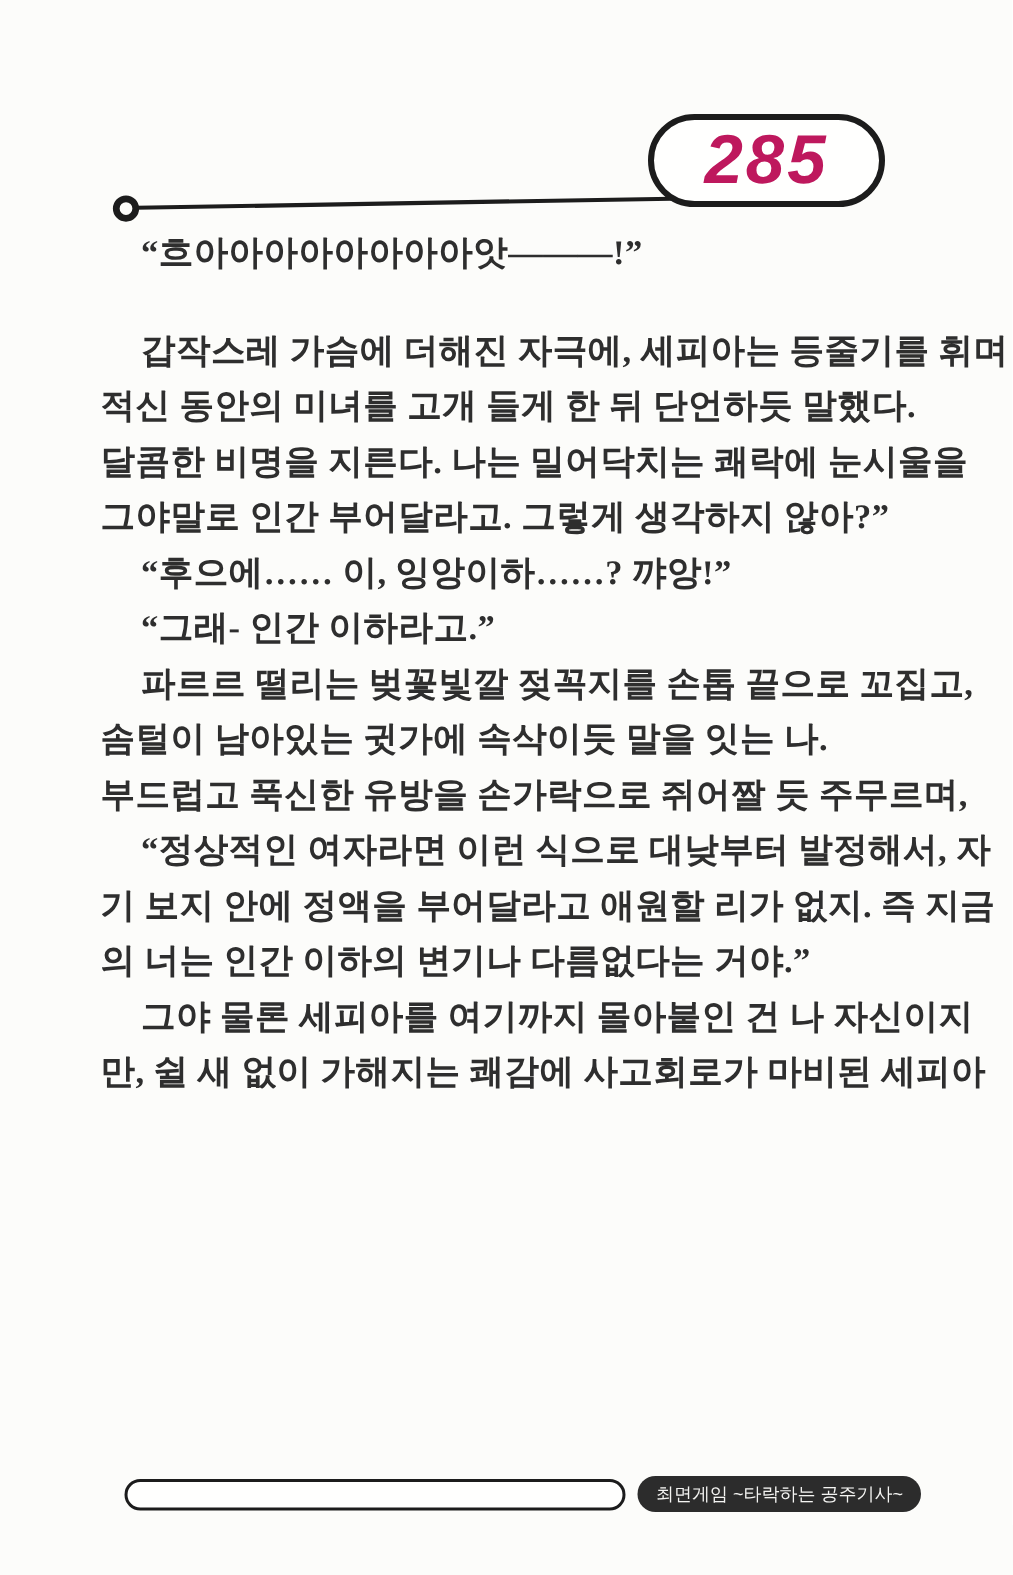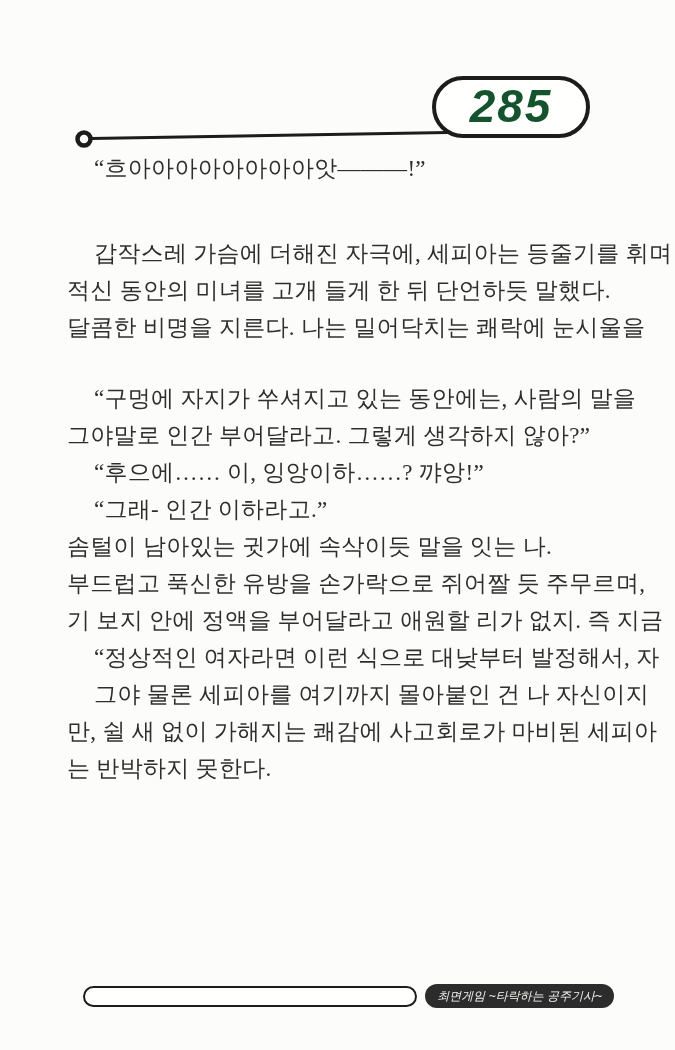--- a/index.html
+++ b/index.html
@@ -37,40 +37,41 @@
     display: flex;
     align-items: center;
     justify-content: center;
   }
   #page-number-pill .num {
     font-family: "Liberation Sans", "DejaVu Sans", sans-serif;
     font-weight: 700;
     font-style: italic;
     font-size: 46px;
     letter-spacing: 2px;
-    color: #14532d;
+    color: #be185d;
     transform: translateY(-1px);
   }
 
   
   #text-block {
     position: absolute;
     left: 67px;
     top: 150px;
     width: 546px;
   }
   .line {
     height: 37px;
     line-height: 37px;
     font-size: 23px;
     letter-spacing: 0.3px;
     white-space: nowrap;
+    font-weight: bold;
   }
   .line.indent { padding-left: 27px; }
-  .line.gap-large { margin-top: 48px; }
+  .line.gap-large { margin-top: 28px; }
   .line.gap-small { margin-top: 34px; }
 
   
   #footer-slot {
     position: absolute;
     left: 83px;
     top: 986px;
     width: 330px;
     height: 17px;
     background: #fffffe;
@@ -83,21 +84,20 @@
     top: 984px;
     height: 24px;
     line-height: 24px;
     padding: 0 12px;
     background: #2c2c2c;
     border-radius: 12px;
     color: #f4f4f2;
     font-family: "Liberation Sans", "DejaVu Sans", sans-serif;
     font-size: 12px;
     white-space: nowrap;
-    font-style: italic;
   }
 </style>
 </head>
 <body>
 
 <div id="page">
 
   <svg id="header-rule-svg" width="380" height="22">
     <circle cx="10" cy="13" r="6.5" fill="none" stroke="#1c1c1c" stroke-width="4.5"></circle>
     <line x1="17" y1="12.5" x2="374" y2="6.5" stroke="#1c1c1c" stroke-width="2.8"></line>
@@ -105,29 +105,29 @@
 
   <div id="page-number-pill">
     <span class="num">285</span>
   </div>
 
   <div id="text-block">
     <div class="line indent">“흐아아아아아아아아앗———!”</div>
     <div class="line indent gap-large">갑작스레 가슴에 더해진 자극에, 세피아는 등줄기를 휘며</div>
     <div class="line">적신 동안의 미녀를 고개 들게 한 뒤 단언하듯 말했다.</div>
     <div class="line">달콤한 비명을 지른다. 나는 밀어닥치는 쾌락에 눈시울을</div>
-    <div class="line indent gap-small">“구멍에 자지가 쑤셔지고 있는 동안에는, 사람의 말을</div>
     <div class="line">그야말로 인간 부어달라고. 그렇게 생각하지 않아?”</div>
     <div class="line indent">“후으에…… 이, 잉앙이하……? 꺄앙!”</div>
     <div class="line indent">“그래- 인간 이하라고.”</div>
+    <div class="line indent">파르르 떨리는 벚꽃빛깔 젖꼭지를 손톱 끝으로 꼬집고,</div>
     <div class="line">솜털이 남아있는 귓가에 속삭이듯 말을 잇는 나.</div>
     <div class="line">부드럽고 푹신한 유방을 손가락으로 쥐어짤 듯 주무르며,</div>
+    <div class="line indent">“정상적인 여자라면 이런 식으로 대낮부터 발정해서, 자</div>
     <div class="line">기 보지 안에 정액을 부어달라고 애원할 리가 없지. 즉 지금</div>
-    <div class="line indent">“정상적인 여자라면 이런 식으로 대낮부터 발정해서, 자</div>
+    <div class="line">의 너는 인간 이하의 변기나 다름없다는 거야.”</div>
     <div class="line indent">그야 물론 세피아를 여기까지 몰아붙인 건 나 자신이지</div>
     <div class="line">만, 쉴 새 없이 가해지는 쾌감에 사고회로가 마비된 세피아</div>
-    <div class="line">는 반박하지 못한다.</div>
   </div>
 
   <div id="footer-slot"></div>
   <div id="footer-badge">최면게임 ~타락하는 공주기사~</div>
 
 </div>
 
 </body></html>

